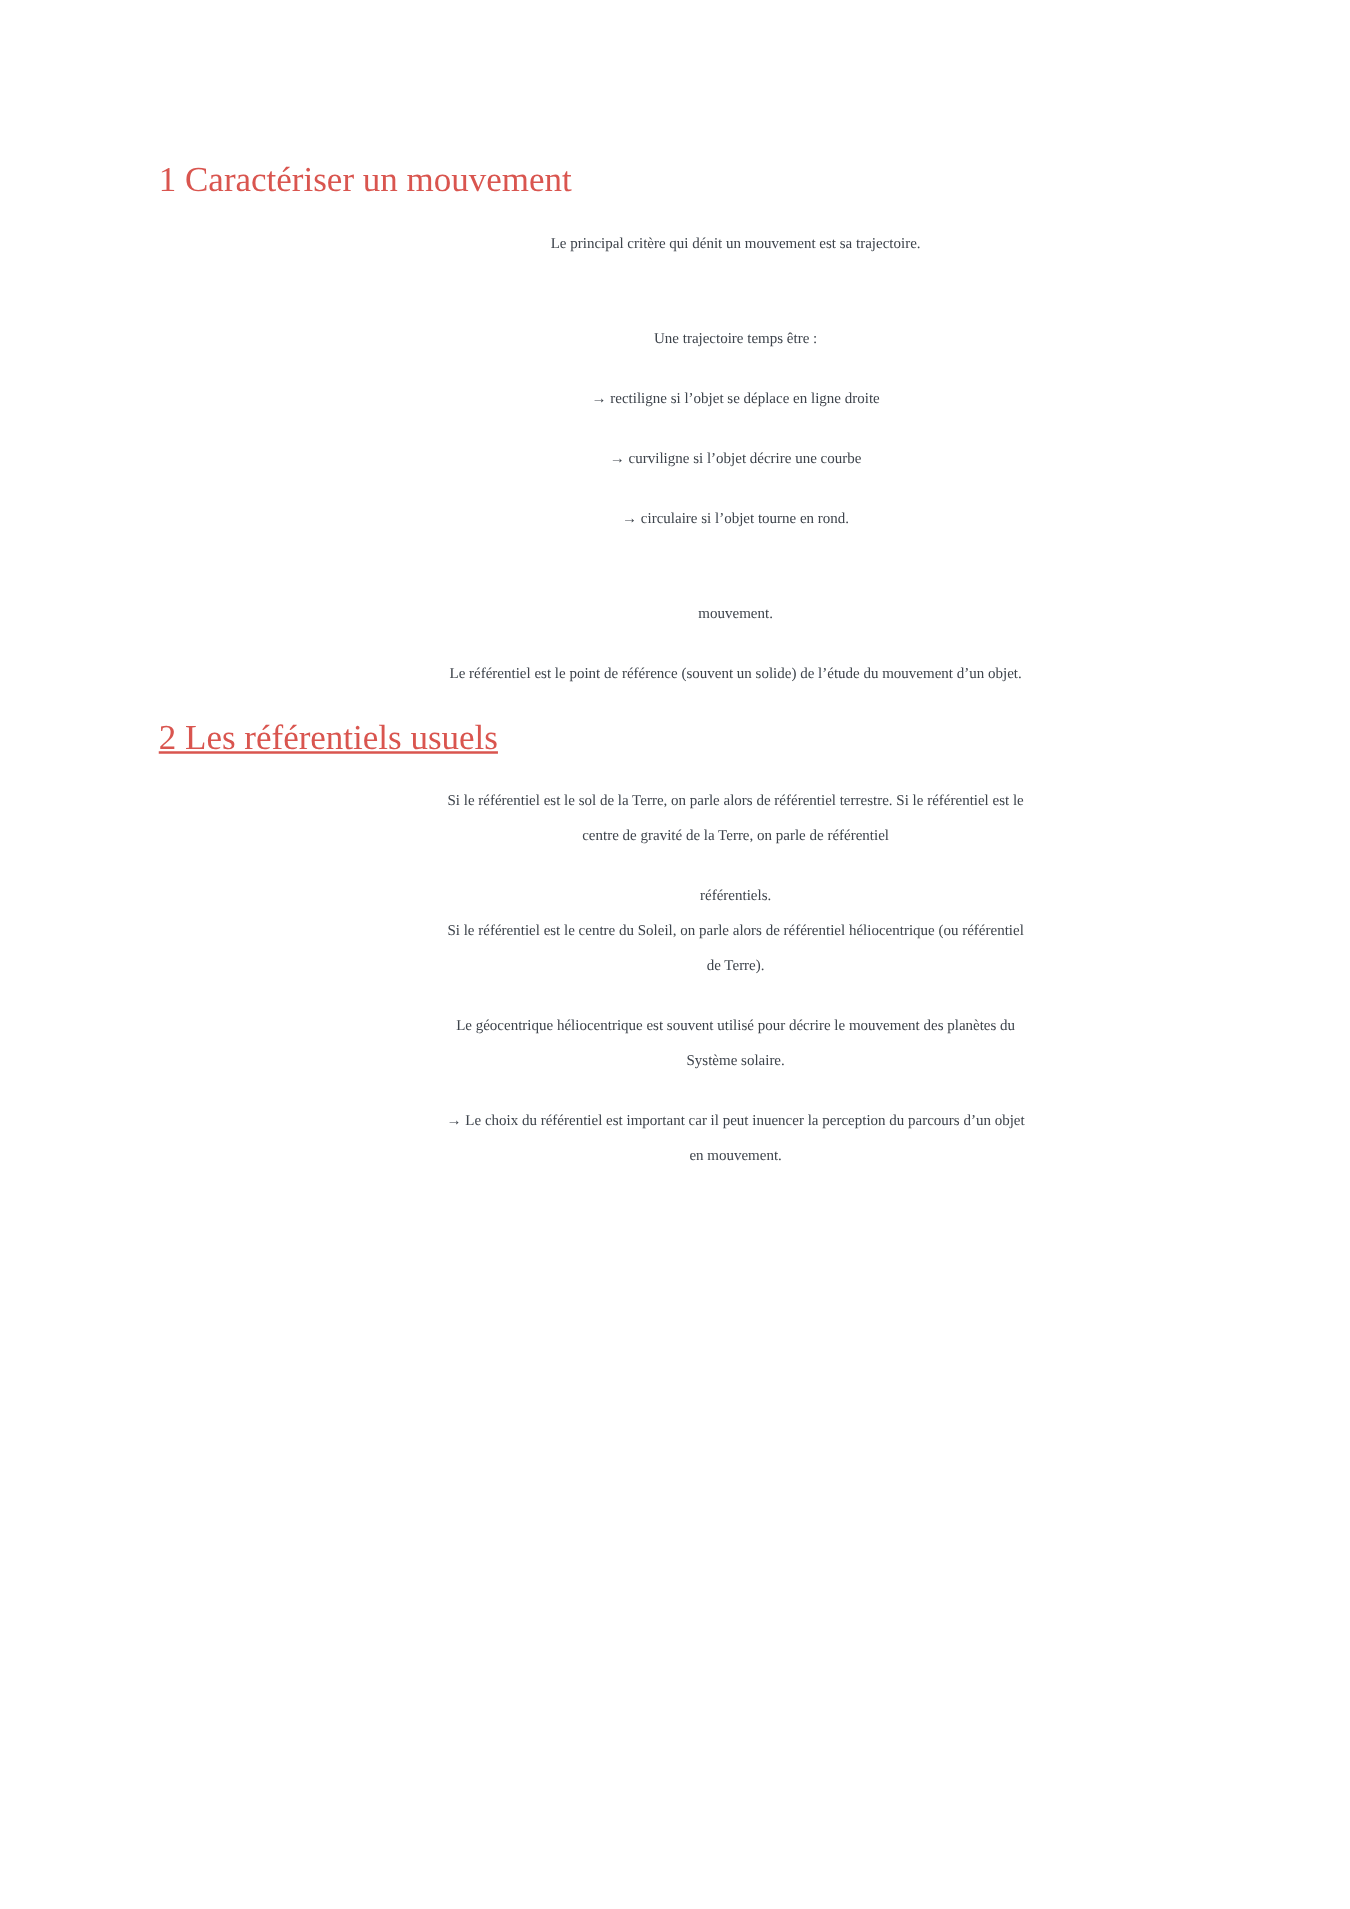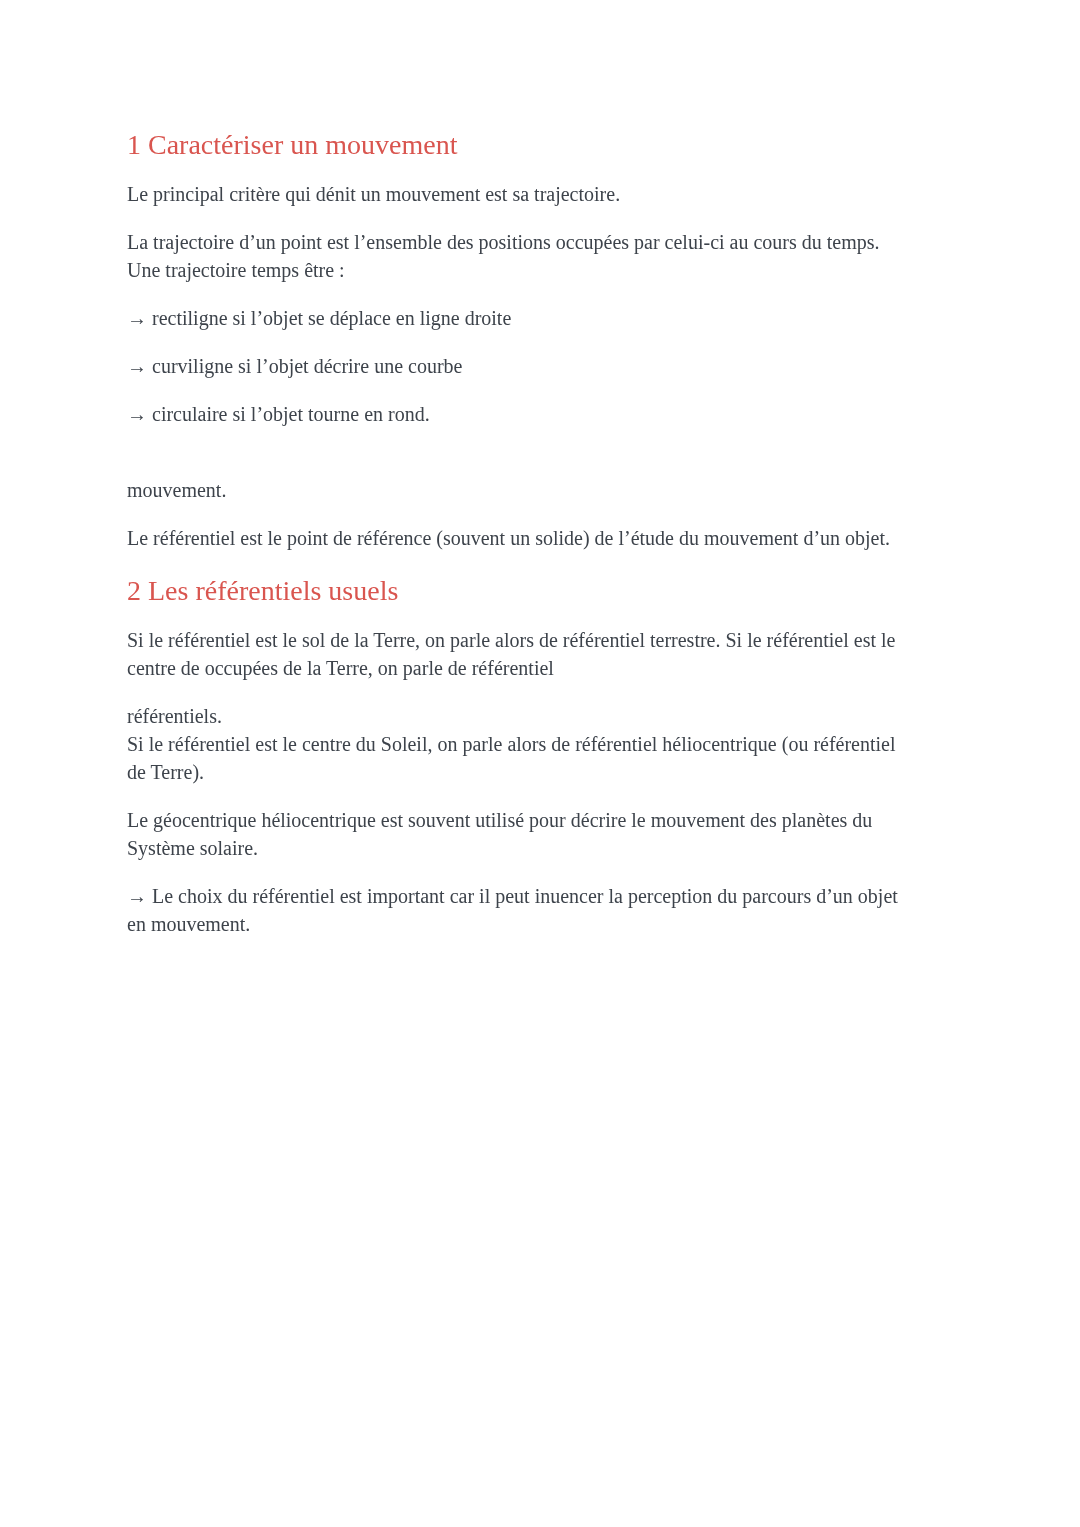--- a/index.html
+++ b/index.html
@@ -25,42 +25,43 @@
   }
   h2.section-heading{
     font-family:"Liberation Serif","DejaVu Serif",serif;
     font-weight:400;
     font-size:28px;
     line-height:38px;
     color:var(--heading);
     margin:0 0 16px 0;
   }
   h2.section-heading + p{margin-top:0;}
-  .sec2{margin-top:4px;}
+  .sec2{margin-top:4px;text-decoration:underline;}
   p.para{
-    font-size:20px;
+    font-size:12px;
     line-height:28px;
     margin:0 0 20px 0;
     white-space:nowrap; 
+    text-align:center;
   }
   p.para .line{white-space:nowrap;}
 </style>
 </head>
 <body>
 
 <div class="page">
 
   <h2 class="section-heading">1 Caractériser un mouvement</h2>
 
   <p class="para">
     <span class="line">Le principal critère qui dénit un mouvement est sa trajectoire.</span>
   </p>
 
   <p class="para">
-    <span class="line">La trajectoire d’un point est l’ensemble des positions occupées par celui-ci au cours du temps.</span><br>
+    <br>
     <span class="line">Une trajectoire temps être :</span>
   </p>
 
   <p class="para">
     <span class="line">→ rectiligne si l’objet se déplace en ligne droite</span>
   </p>
 
   <p class="para">
     <span class="line">→ curviligne si l’objet décrire une courbe</span>
   </p>
@@ -75,21 +76,21 @@
   </p>
 
   <p class="para">
     <span class="line">Le référentiel est le point de référence (souvent un solide) de l’étude du mouvement d’un objet.</span>
   </p>
 
   <h2 class="section-heading sec2">2 Les référentiels usuels</h2>
 
   <p class="para">
     <span class="line">Si le référentiel est le sol de la Terre, on parle alors de référentiel terrestre. Si le référentiel est le</span><br>
-    <span class="line">centre de occupées de la Terre, on parle de référentiel</span>
+    <span class="line">centre de gravité de la Terre, on parle de référentiel</span>
   </p>
 
   <p class="para">
     <span class="line">référentiels.</span><br>
     <span class="line">Si le référentiel est le centre du Soleil, on parle alors de référentiel héliocentrique (ou référentiel</span><br>
     <span class="line">de Terre).</span>
   </p>
 
   <p class="para">
     <span class="line">Le géocentrique héliocentrique est souvent utilisé pour décrire le mouvement des planètes du</span><br>

